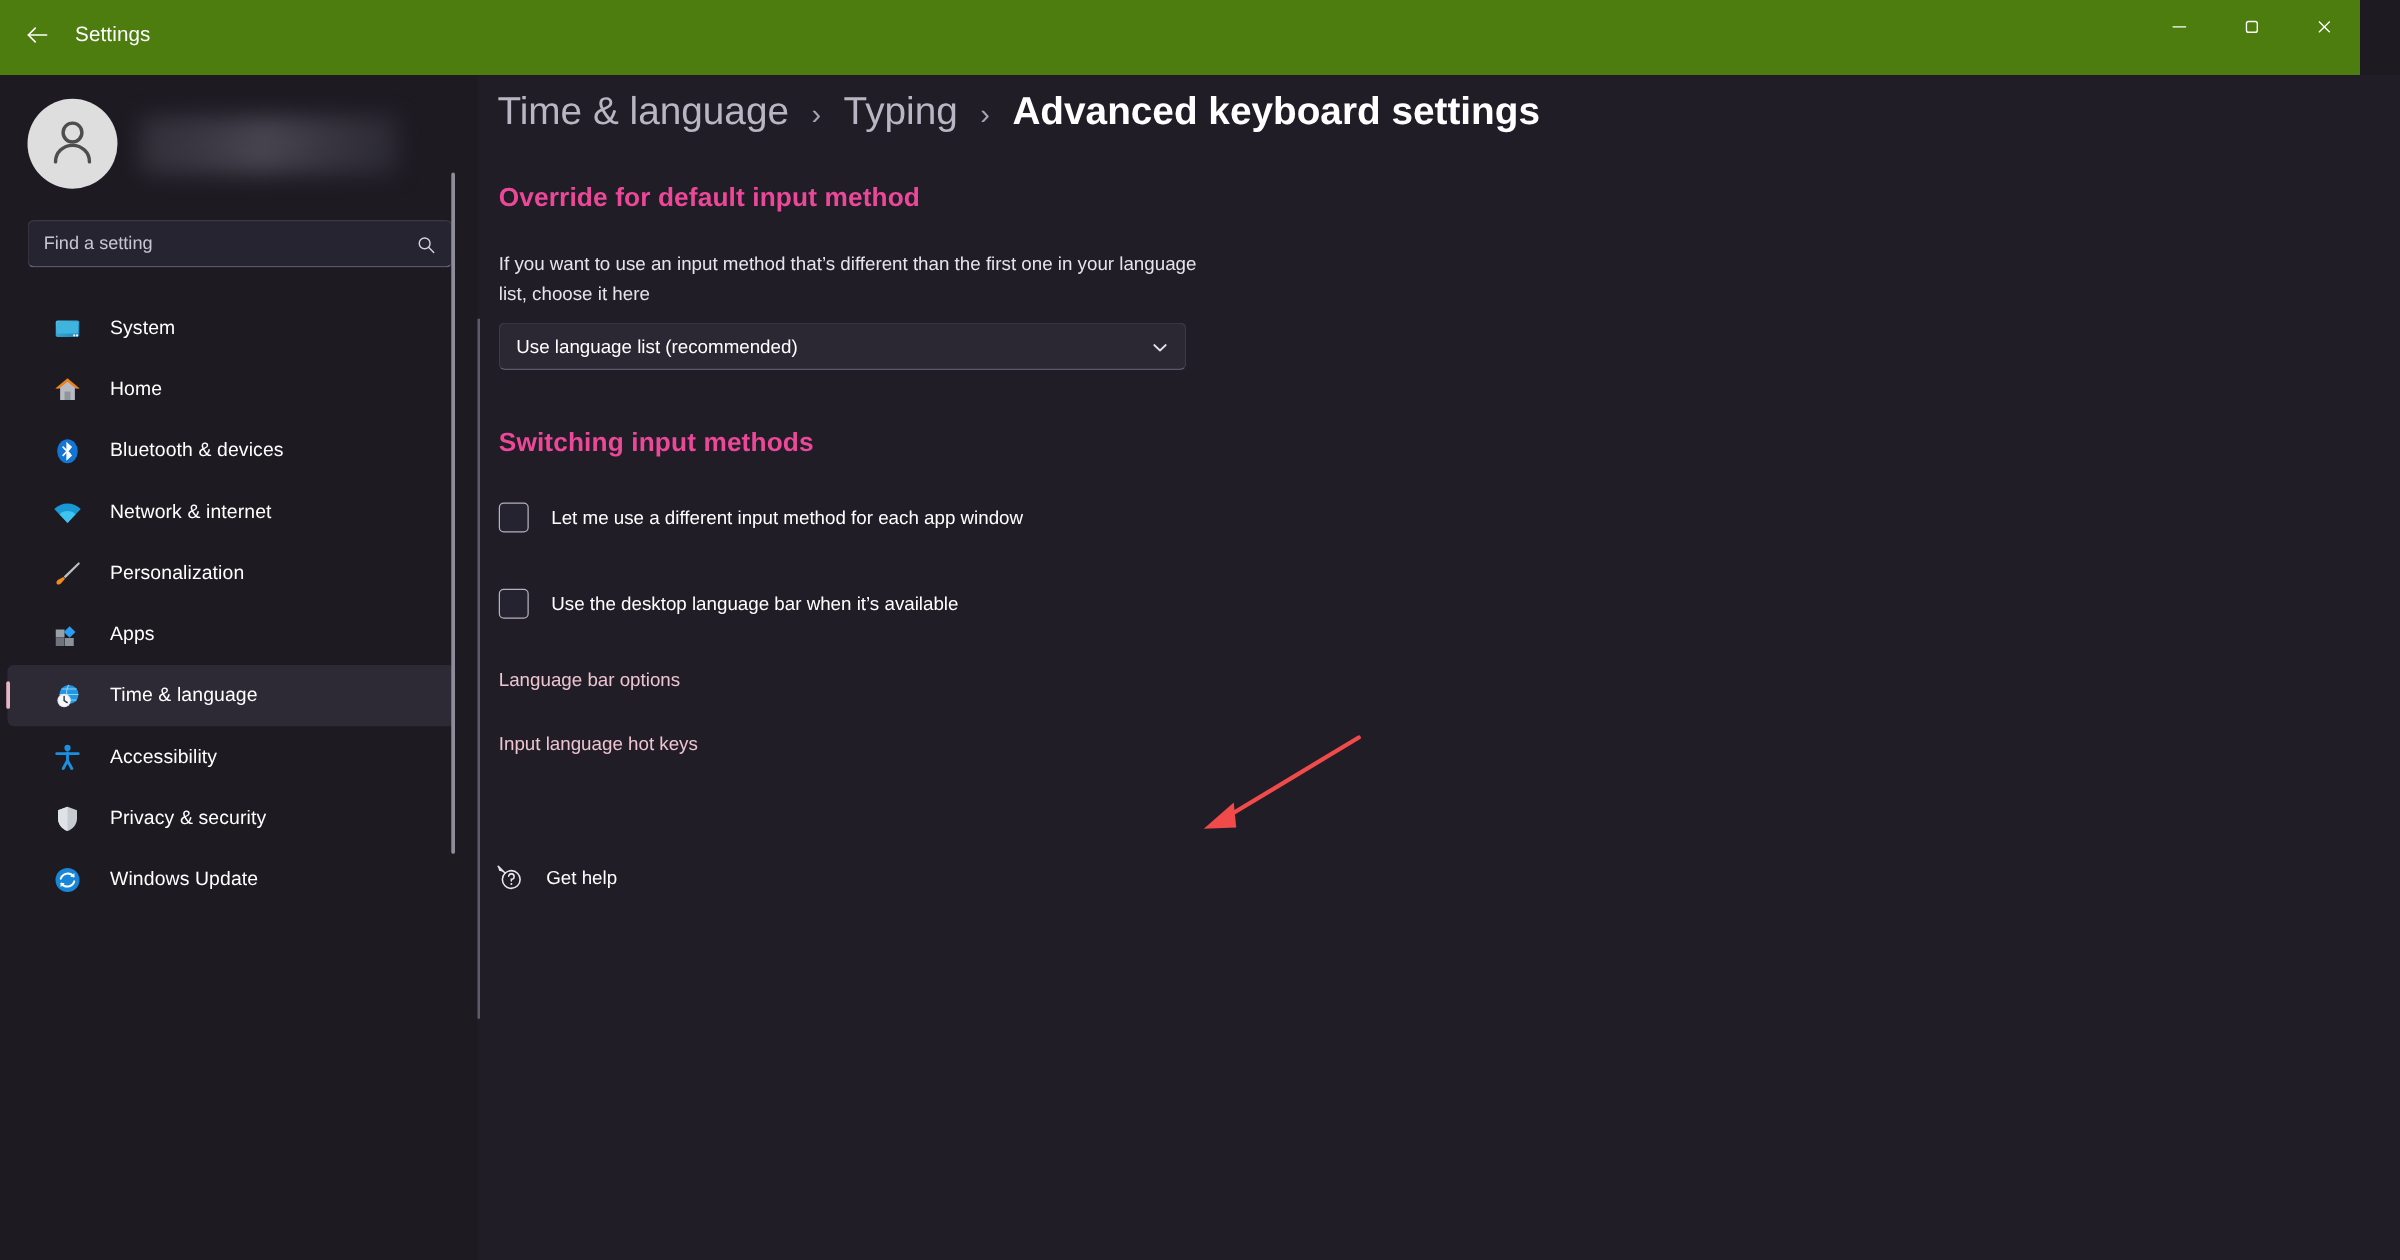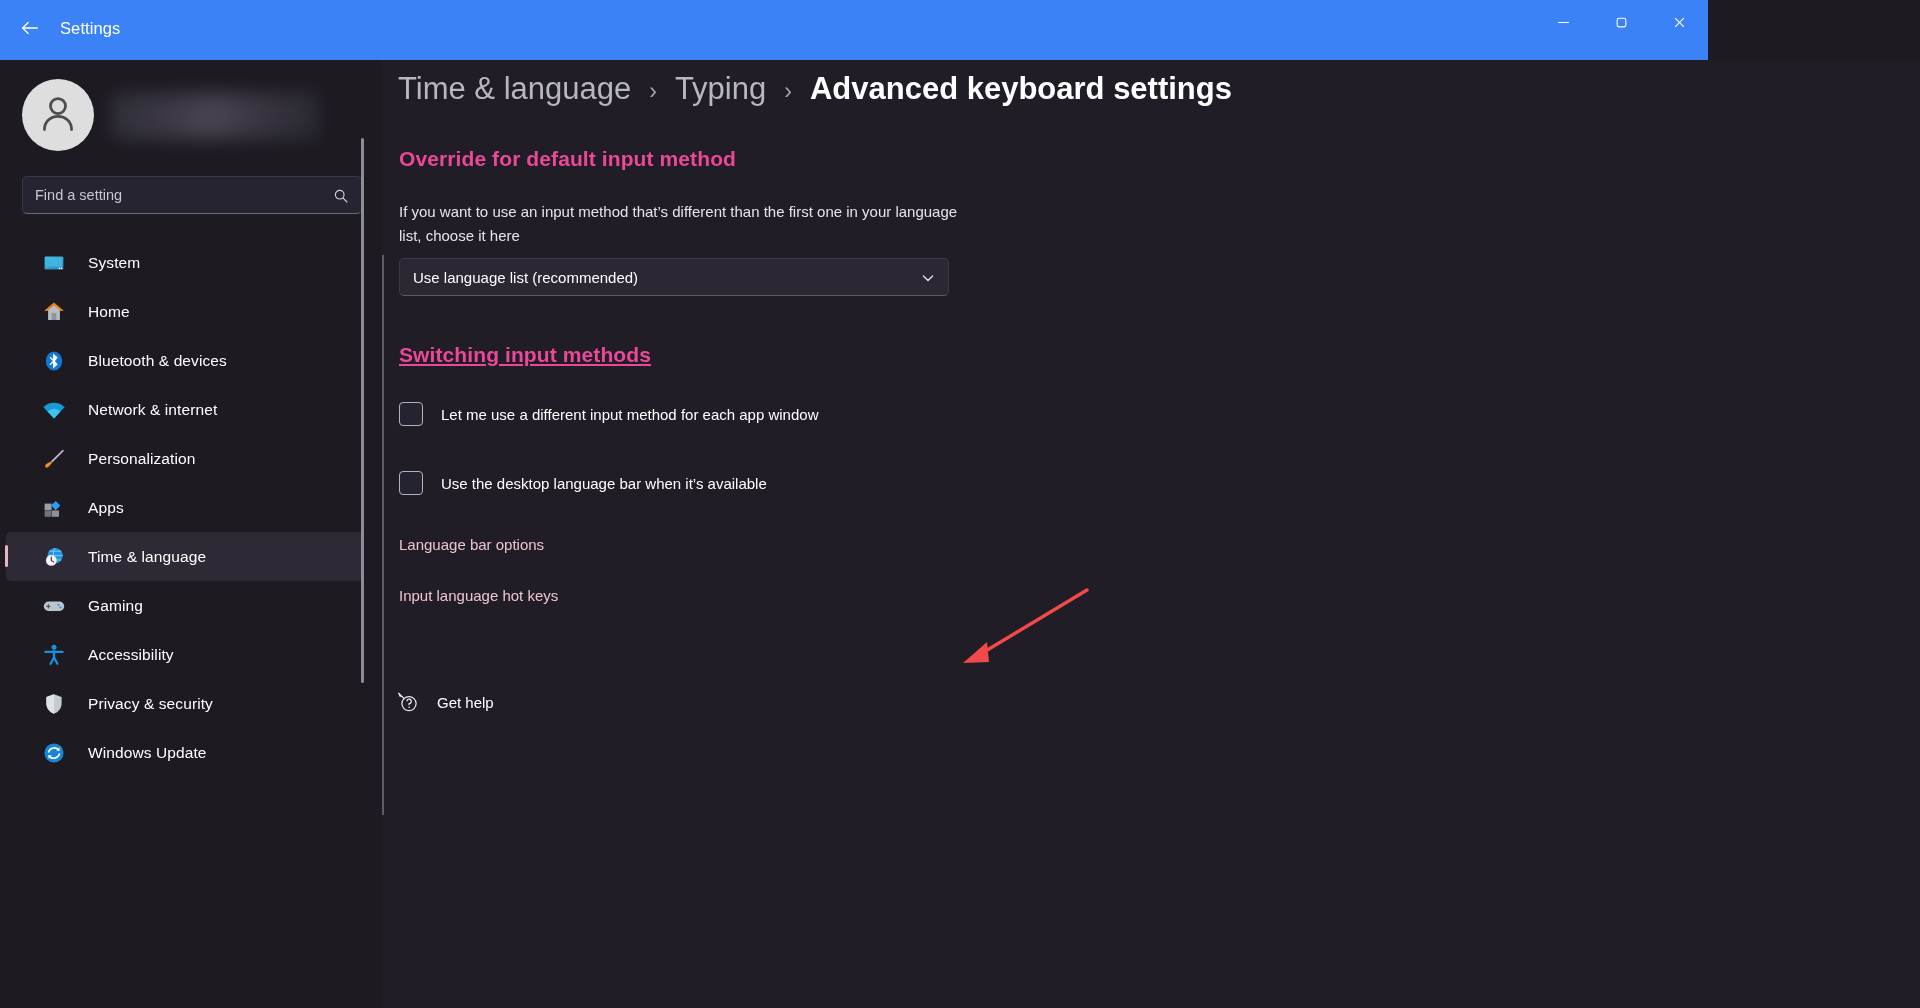--- a/index.html
+++ b/index.html
@@ -6,22 +6,22 @@
   html, body {
     width: 1920px; height: 1008px;
     background: #1d1a22;
     font-family: "Liberation Sans", sans-serif;
     overflow: hidden;
   }
   body { position: relative; color: #ffffff; }
 
   
   #titlebar {
-    position: absolute; top: 0; left: 0; width: 1708px; height: 60px;
-    background: #3b82f6;
+    position: absolute; top: 0; left: 0; width: 1888px; height: 60px;
+    background: #4d7c0f;
   }
   #back-btn {
     position: absolute; left: 10px; top: 10px; width: 40px; height: 40px;
     display: flex; align-items: center; justify-content: center;
     border-radius: 5px; cursor: pointer;
   }
   #back-btn svg { width: 22px; height: 22px; }
   #app-title {
     position: absolute; left: 60px; top: 19px;
     font-size: 16.5px; color: #ffffff; letter-spacing: .1px;
@@ -116,21 +116,21 @@
   }
   .bc-link { color: #b9b6c3; cursor: pointer; }
   .bc-sep { color: #a7a4b2; font-size: 23px; margin: 0 18px; }
   .bc-current { color: #ffffff; font-weight: bold; }
 
   .sec-head {
     position: absolute; left: 17px; font-size: 21px; font-weight: bold;
     color: #ec4899; letter-spacing: .1px;
   }
   #head-override { top: 87px; }
-  #head-switching { top: 283px; text-decoration: underline; }
+  #head-switching { top: 283px; }
 
   #override-desc {
     position: absolute; left: 17px; top: 140px; width: 560px;
     font-size: 15px; line-height: 24px; color: #e6e4ea;
   }
 
   #combobox {
     position: absolute; left: 17px; top: 198px; width: 550px; height: 38px;
     background: #2b2733; border: 1px solid #3d3948; border-radius: 5px;
     border-bottom-color: #5c5869;
@@ -321,31 +321,20 @@
           <circle cx="13.2" cy="10.6" r="7.6" fill="#2196e3"></circle>
           <path d="M13.2 3c-2.6 2-2.6 13.2 0 15.2M5.7 10.6h15M7.1 6.2h12.2M7.1 15h12.2" stroke="#8fd2f5" stroke-width=".85" fill="none"></path>
           <circle cx="9.3" cy="15.4" r="5.4" fill="#e9eaee"></circle>
           <circle cx="9.3" cy="15.4" r="4.3" fill="#f7f8fa"></circle>
           <path d="M9.3 12.2v3.3l2.4 1.5" stroke="#3a3f46" stroke-width="1.2" fill="none" stroke-linecap="round"></path>
         </svg>
       </div>
       <div class="nav-label">Time &amp; language</div>
     </div>
 
-    <div class="nav-item">
-      <div class="nav-icon">
-        <svg viewBox="0 0 24 24">
-          <rect x="1.8" y="7.6" width="20.4" height="9.4" rx="4.7" fill="#bfc4cb"></rect>
-          <path d="M6.4 10.6v3.4M4.7 12.3h3.4" stroke="#4e545c" stroke-width="1.2" stroke-linecap="round"></path>
-          <circle cx="16.4" cy="10.8" r="1.15" fill="#2a9df4"></circle>
-          <circle cx="18.5" cy="13.4" r="1.15" fill="#2a9df4"></circle>
-        </svg>
-      </div>
-      <div class="nav-label">Gaming</div>
-    </div>
 
     <div class="nav-item">
       <div class="nav-icon">
         <svg viewBox="0 0 24 24">
           <circle cx="12" cy="4.3" r="2.5" fill="#1b8fe0"></circle>
           <path d="M3.4 8.9h17.2" stroke="#1b8fe0" stroke-width="2.3" stroke-linecap="round"></path>
           <path d="M12 8.2v6.2M12 14.4l-3.4 6.4M12 14.4l3.4 6.4" stroke="#1b8fe0" stroke-width="2.3" stroke-linecap="round" fill="none"></path>
         </svg>
       </div>
       <div class="nav-label">Accessibility</div>

